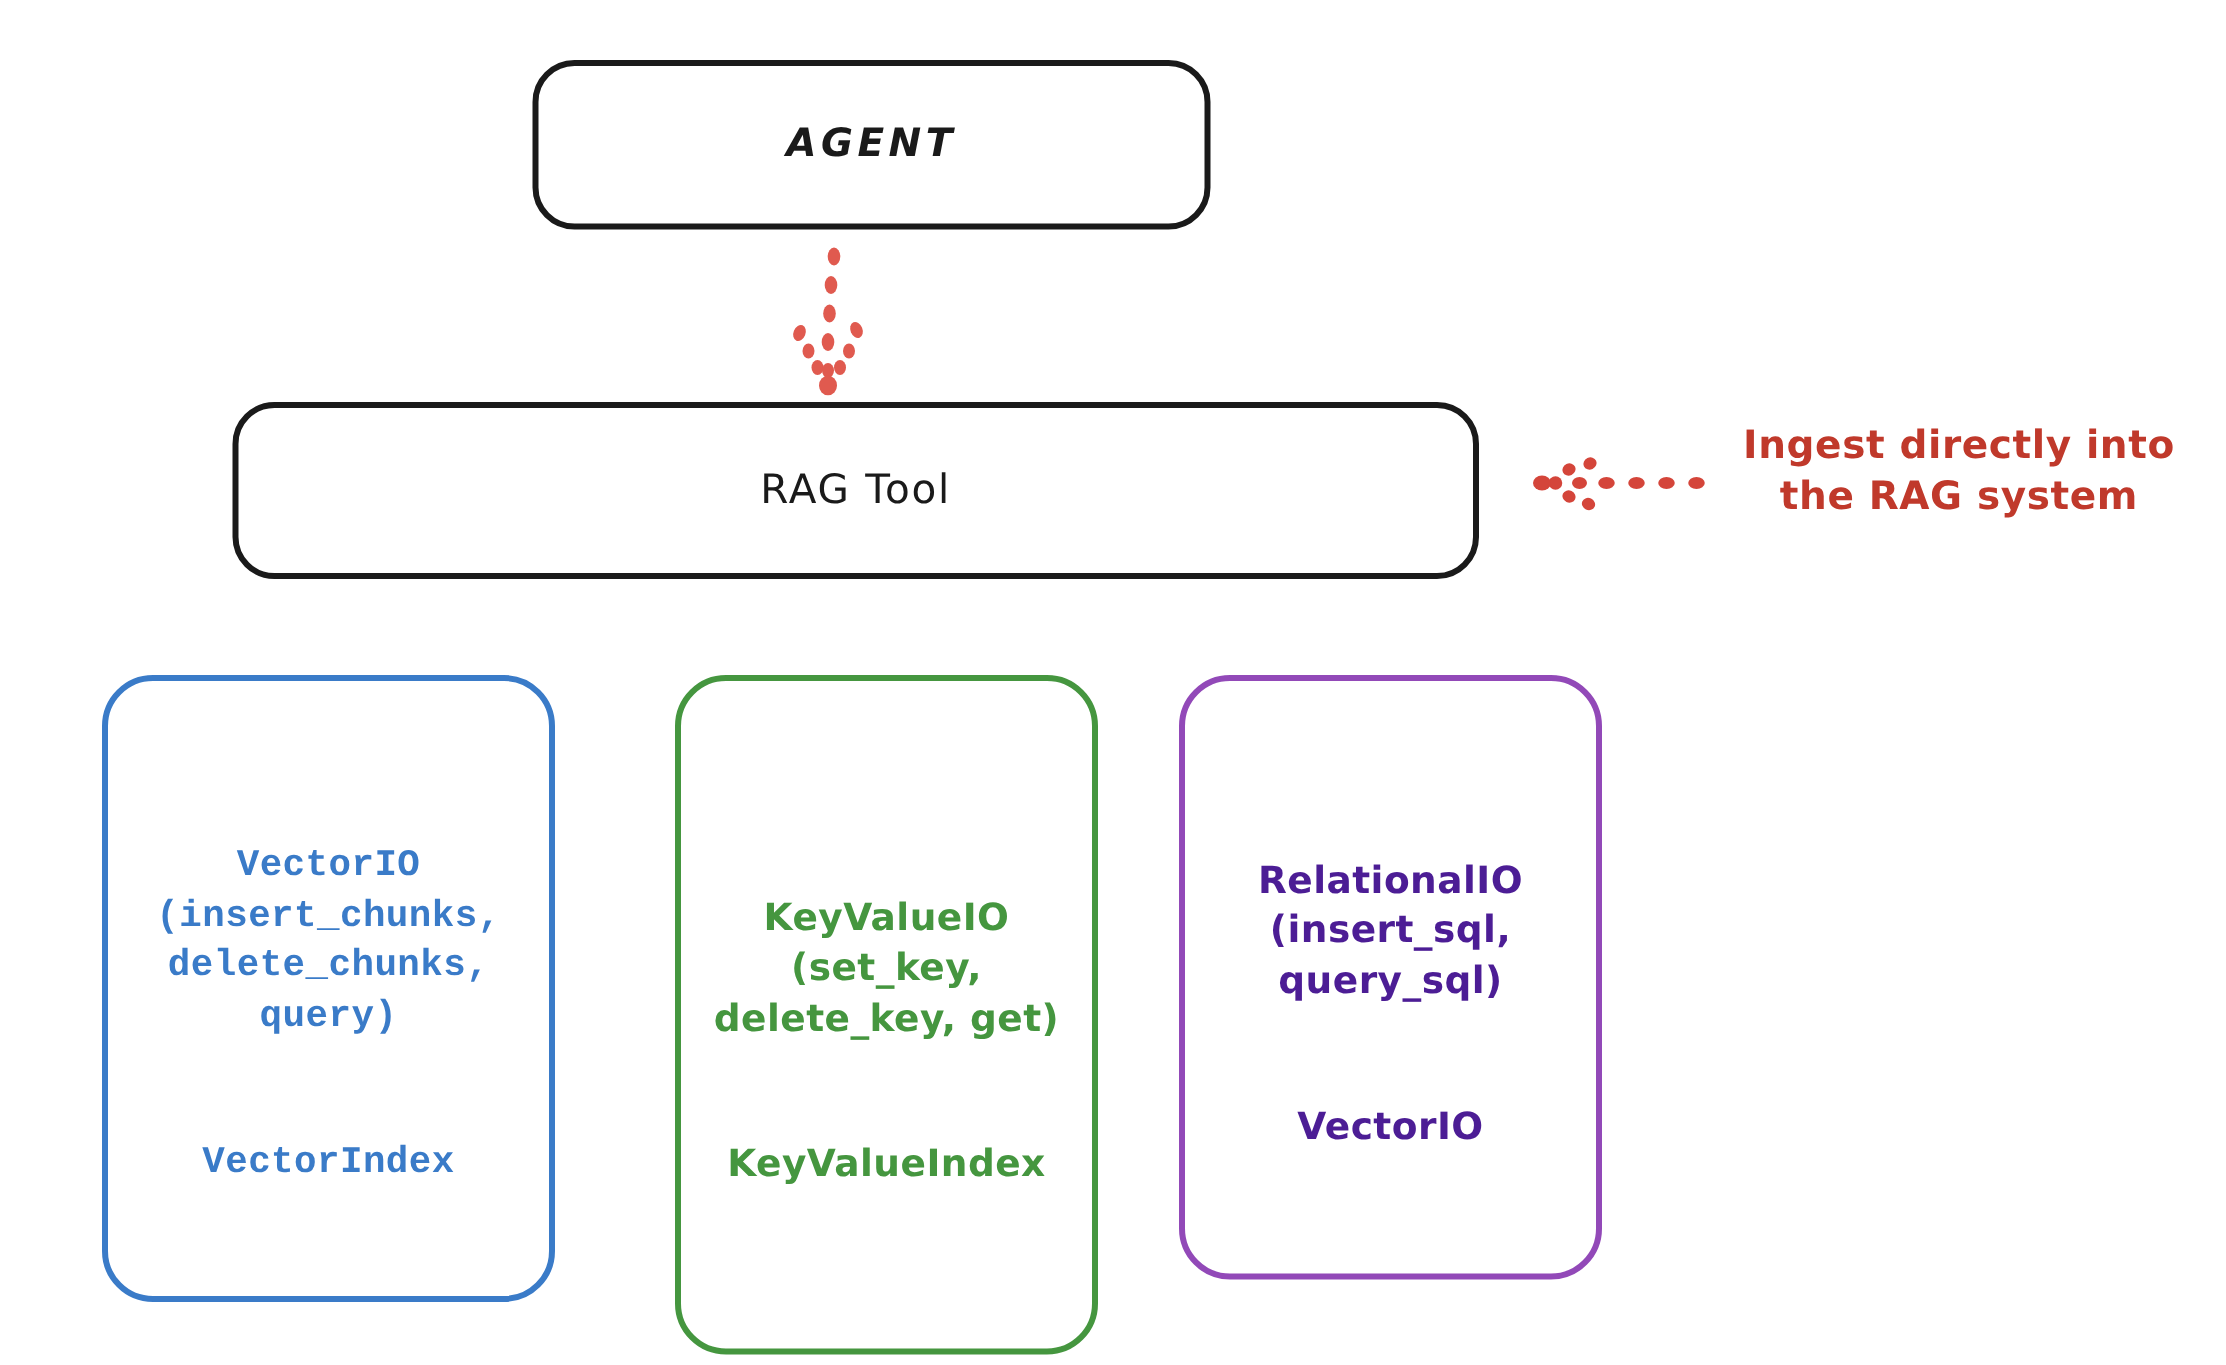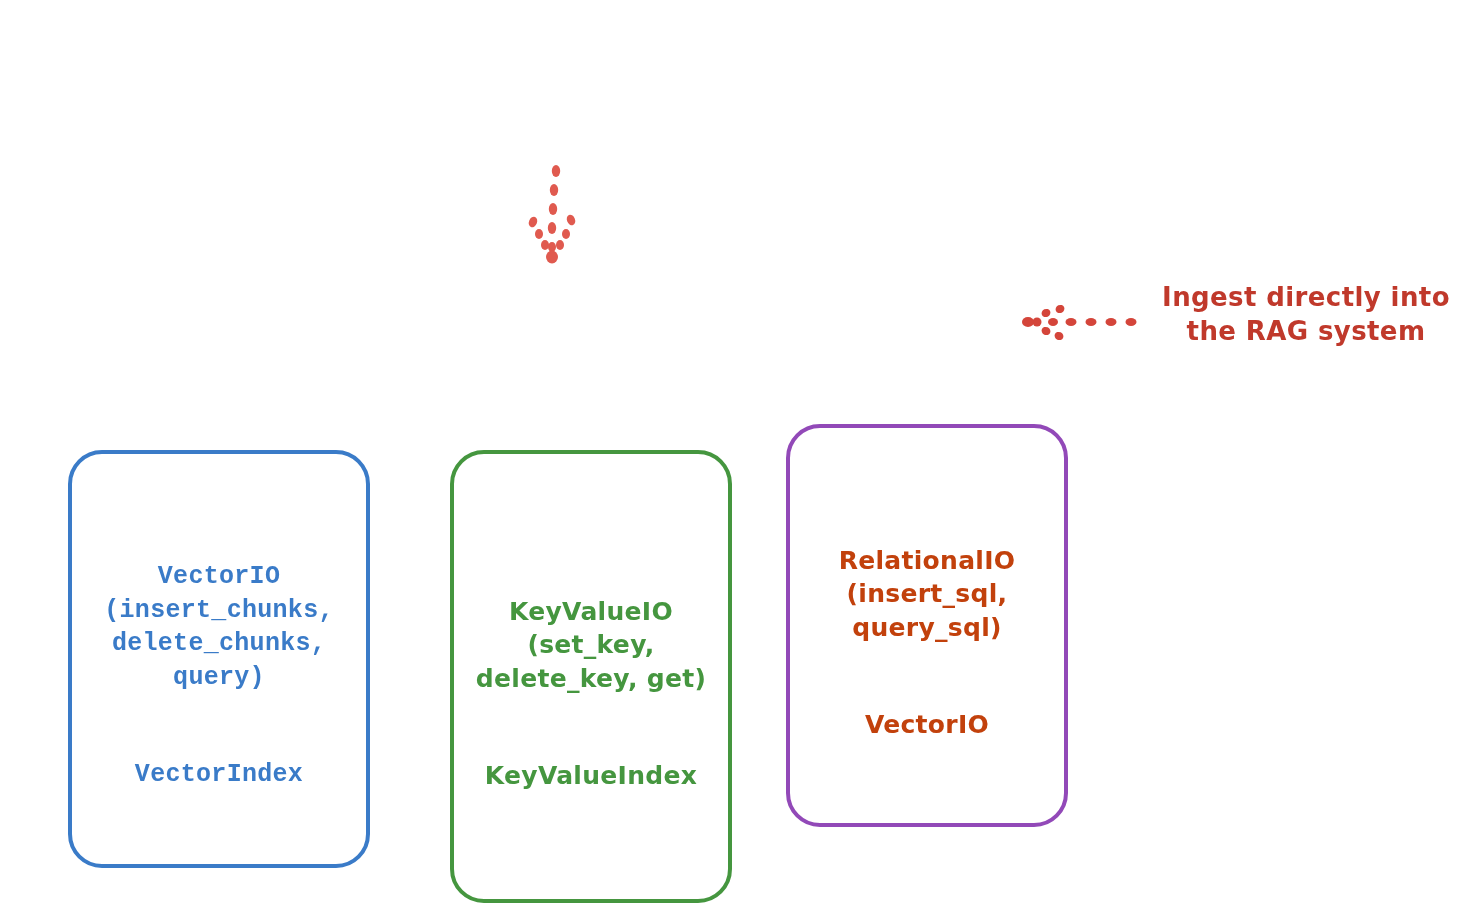--- a/index.html
+++ b/index.html
@@ -117,21 +117,27 @@
 
       <ellipse cx="1060" cy="309" rx="4.5" ry="4" transform="rotate(-25 1060 309)"></ellipse>
       <ellipse cx="1046" cy="313" rx="4.5" ry="4" transform="rotate(-25 1046 313)"></ellipse>
       <ellipse cx="1046" cy="331" rx="4.5" ry="4" transform="rotate(25 1046 331)"></ellipse>
       <ellipse cx="1059" cy="336" rx="4.5" ry="4" transform="rotate(25 1059 336)"></ellipse>
       <ellipse cx="1037" cy="322" rx="4.5" ry="4.5"></ellipse>
       <ellipse cx="1028" cy="322" rx="6" ry="5"></ellipse>
     </g>
   </svg>
 
+  <div class="node node-black node-agent" style="left:355px; top:40px; width:452px; height:113px;">
+    <span>AGENT</span>
+  </div>
 
+  <div class="node node-black" style="left:155px; top:268px; width:831px; height:118px;">
+    <span>RAG Tool</span>
+  </div>
 
   <div class="node node-leaf" style="left:68px; top:450px; width:302px; height:418px; border-color:#3a7bc8; color:#3a7bc8;font-family:Liberation Mono, monospace;">
     <span class="leaf-body">
       <span>VectorIO
 (insert_chunks,
 delete_chunks,
 query)</span>
       <span class="leaf-gap"></span>
       <span>VectorIndex</span>
     </span>
@@ -140,21 +146,21 @@
   <div class="node node-leaf" style="left:450px; top:450px; width:282px; height:453px; border-color:#45963f; color:#45963f;">
     <span class="leaf-body">
       <span>KeyValueIO
 (set_key,
 delete_key, get)</span>
       <span class="leaf-gap"></span>
       <span>KeyValueIndex</span>
     </span>
   </div>
 
-  <div class="node node-leaf" style="left:786px; top:424px; width:282px; height:403px; border-color:#9249b8; color:#c2410c;justify-content:center;">
+  <div class="node node-leaf" style="left:786px; top:450px; width:282px; height:403px; border-color:#9249b8; color:#4c1d95;justify-content:center;">
     <span class="leaf-body">
       <span>RelationalIO
 (insert_sql,
 query_sql)</span>
       <span class="leaf-gap"></span>
       <span>VectorIO</span>
     </span>
   </div>
 
   <div class="annotation" style="left:1146px; top:280px; width:320px;">Ingest directly into

